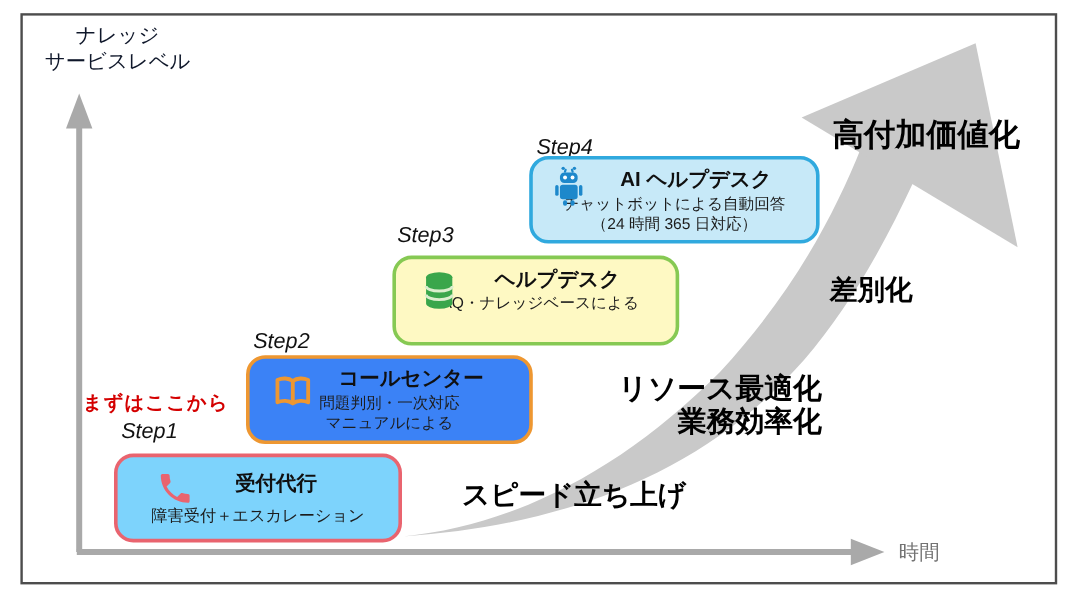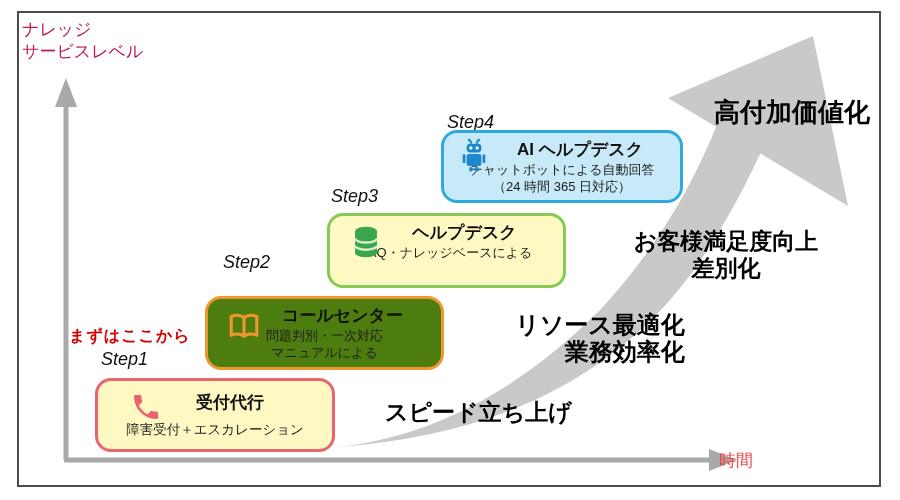--- a/index.html
+++ b/index.html
@@ -9,68 +9,68 @@
     font-family:"Liberation Sans", sans-serif;
     color:#111;
   }
   .frame {
     position:absolute; left:17px; top:11px; width:864px; height:476px;
     border:2px solid #4d4d4d; box-sizing:border-box; background:transparent;
   }
   svg.canvas { position:absolute; left:0; top:0; }
 
   .ylabel {
-    position:absolute; left:22px; top:19px; width:152px; text-align:left;
-    font-size:17px; line-height:1.3; color:#be185d;
+    position:absolute; left:22px; top:19px; width:152px; text-align:center;
+    font-size:17px; line-height:1.3; color:#0f172a;
   }
   .ylabel span { display:block; }
-  .xlabel { position:absolute; left:719px; top:449px; font-size:17px; color:#ef4444; }
+  .xlabel { position:absolute; left:749px; top:449px; font-size:17px; color:#737373; }
 
   .callout {
     position:absolute; left:69px; top:326px;
     font-size:16px; font-weight:bold; color:#d40000; letter-spacing:1px;
   }
   .step-label { position:absolute; font-style:italic; font-size:18px; color:#111; }
   #sl1 { left:101px; top:349px;text-align:center; }
-  #sl2 { left:211px; top:252px;margin-left:12px; }
+  #sl2 { left:211px; top:274px; }
   #sl3 { left:331px; top:186px; }
   #sl4 { left:447px; top:112px; }
 
   .sbox {
     position:absolute; box-sizing:border-box; border-radius:16px;
     border:3px solid; text-align:center;
   }
   .sbox .ic { position:absolute; line-height:0; }
   .sbox .title { font-weight:bold; font-size:17px; color:#101010; padding-left:36px; }
   .sbox .sub { font-size:13px; color:#1c1c1c; line-height:1.32; }
   .sbox .sub span { display:block; }
 
-  #box1 { left:95px;  top:378px; width:240px; height:74px; background:#fef9c3; border-color:#E9646F; }
+  #box1 { left:95px;  top:378px; width:240px; height:74px; background:#7dd3fc; border-color:#E9646F; }
   #box1 .ic { left:32px; top:10px; }
   #box1 .title { margin-top:10px; padding-left:30px; }
   #box1 .sub { margin-top:7px; font-size:13.5px; }
 
-  #box2 { left:205px; top:296px; width:239px; height:74px; background:#4d7c0f; border-color:#EE9731; }
+  #box2 { left:205px; top:296px; width:239px; height:74px; background:#3b82f6; border-color:#EE9731; }
   #box2 .ic { left:16px; top:11px; }
   #box2 .title { margin-top:5px; }
 
   #box3 { left:327px; top:213px; width:239px; height:75px; background:#fef9c3; border-color:#86C953; }
   #box3 .ic { left:20px; top:8px; }
   #box3 .title { margin-top:5px; }
 
   #box4 { left:441px; top:130px; width:242px; height:73px; background:#C7E9F8; border-color:#30A9DE; }
   #box4 .ic { left:13px; top:5px; }
   #box4 .title { margin-top:5px; }
 
   .benefit { position:absolute; font-weight:bold; color:#000; white-space:nowrap; }
   .benefit span { display:block; }
   #b1 { left:385px; top:397px; font-size:23px; }
   #b2 { left:600px; top:312px; transform:translateX(-50%); text-align:right; font-size:24px; line-height:1.12; }
   #b3 { left:726px; top:228px; transform:translateX(-50%); text-align:center; font-size:23px; line-height:1.18; }
-  #b4 { left:714px; top:95px;  font-size:26px; }
+  #b4 { left:694px; top:95px;  font-size:26px; }
 </style>
 </head>
 <body>
 
 <div class="frame"></div>
 
 <svg class="canvas" width="900" height="500" viewBox="0 0 900 500">
 
   <g>
     <path fill="#C9C9C9" d="M336,447
@@ -174,18 +174,17 @@
 </div>
 
 <div class="benefit" id="b1">
   <span>スピード立ち上げ</span>
 </div>
 <div class="benefit" id="b2">
   <span>リソース最適化</span>
   <span>業務効率化</span>
 </div>
 <div class="benefit" id="b3">
-  <span>お客様満足度向上</span>
   <span>差別化</span>
 </div>
 <div class="benefit" id="b4">
   <span>高付加価値化</span>
 </div>
 
 </body></html>

